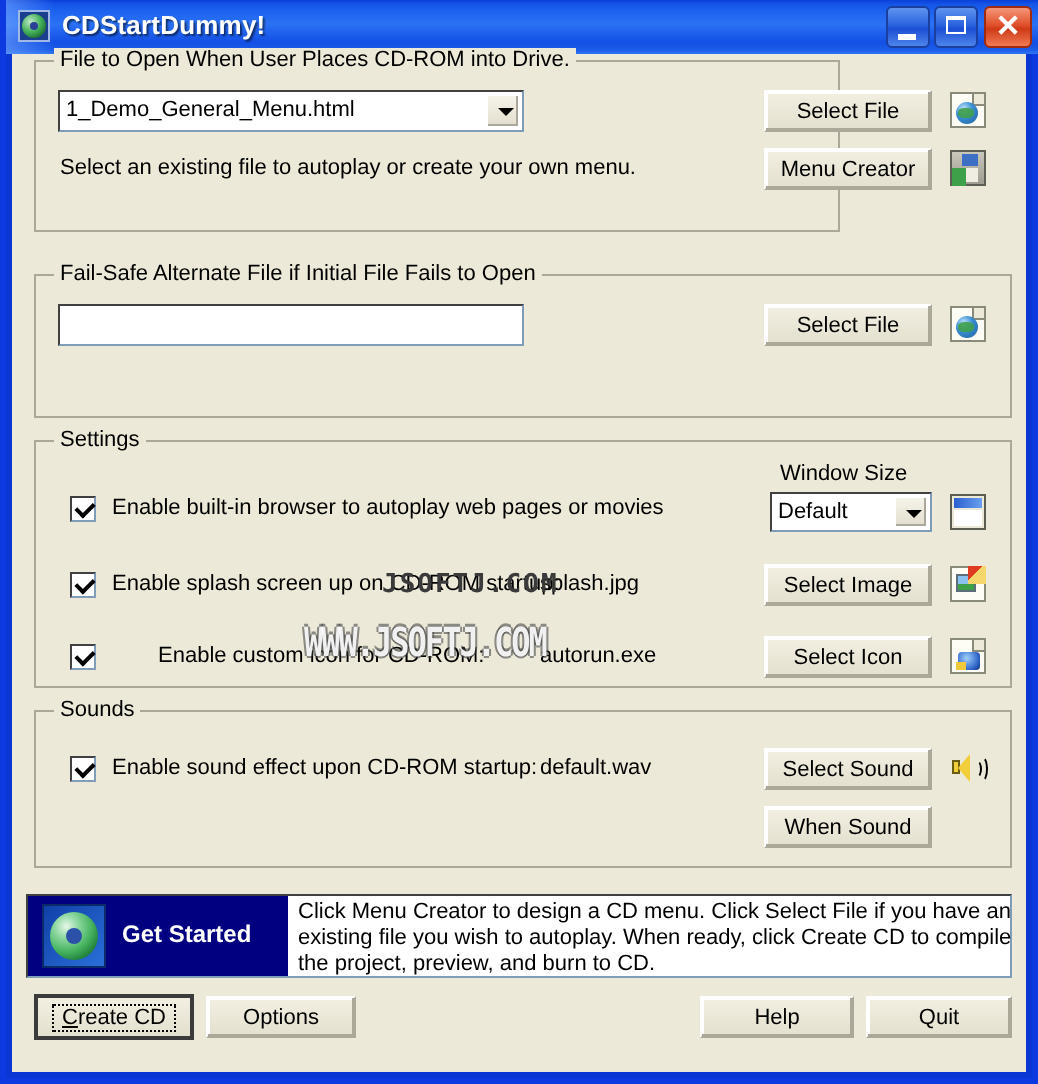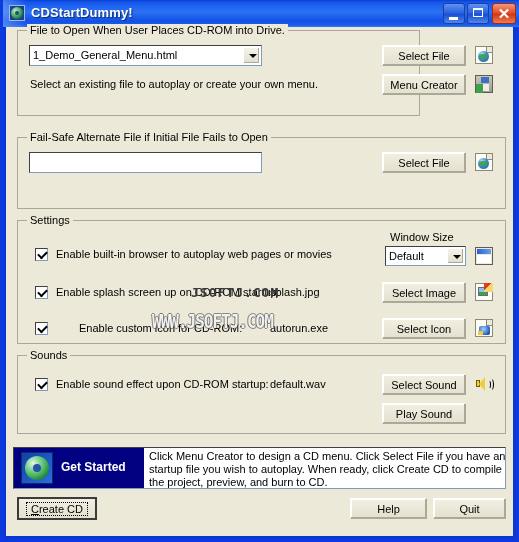--- a/index.html
+++ b/index.html
@@ -365,42 +365,45 @@
         <span>Select Sound</span>
       </div>
       <div class="sicon ic-speaker" style="left:457px;top:19px;">
         <span class="body"></span>
         <span class="cone"></span>
         <span class="w1"></span>
         <span class="w2"></span>
       </div>
 
       <div class="btn" style="left:364px;top:47px;width:84px;height:21px;">
-        <span>Play Sound</span>
+        <span>When Sound</span>
       </div>
     </div>
 
     <div id="banner">
       <div id="banner-left">
         <div id="gs-icon">
           <div class="disc"></div>
           <div class="hole"></div>
         </div>
         <div id="gs-text">Get Started</div>
       </div>
       <div id="banner-right">
         <div class="line">Click Menu Creator to design a CD menu. Click Select File if you have an</div>
-        <div class="line">startup file you wish to autoplay. When ready, click Create CD to compile</div>
+        <div class="line">existing file you wish to autoplay. When ready, click Create CD to compile</div>
         <div class="line">the project, preview, and burn to CD.</div>
       </div>
     </div>
 
     <div class="btn default" style="left:11px;top:470px;width:80px;height:23px;">
       <span class="inner"><span class="u">C</span><span>reate CD</span></span>
     </div>
+    <div class="btn" style="left:97px;top:471px;width:75px;height:21px;">
+      <span>Options</span>
+    </div>
     <div class="btn" style="left:344px;top:471px;width:77px;height:21px;">
       <span>Help</span>
     </div>
     <div class="btn" style="left:427px;top:471px;width:73px;height:21px;">
       <span>Quit</span>
     </div>
 
     <div id="wm1">JSOFTJ.COM</div>
     <div id="wm2">WWW.JSOFTJ.COM</div>
 

